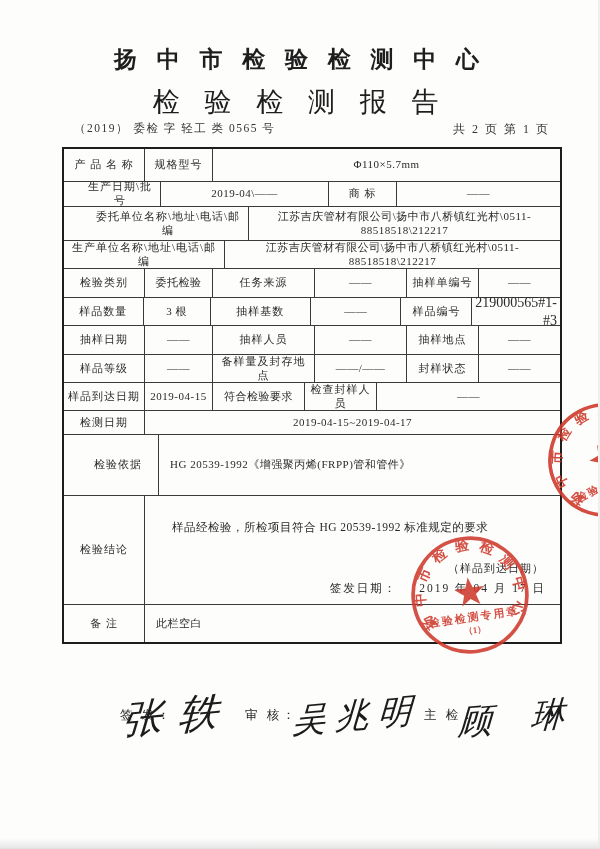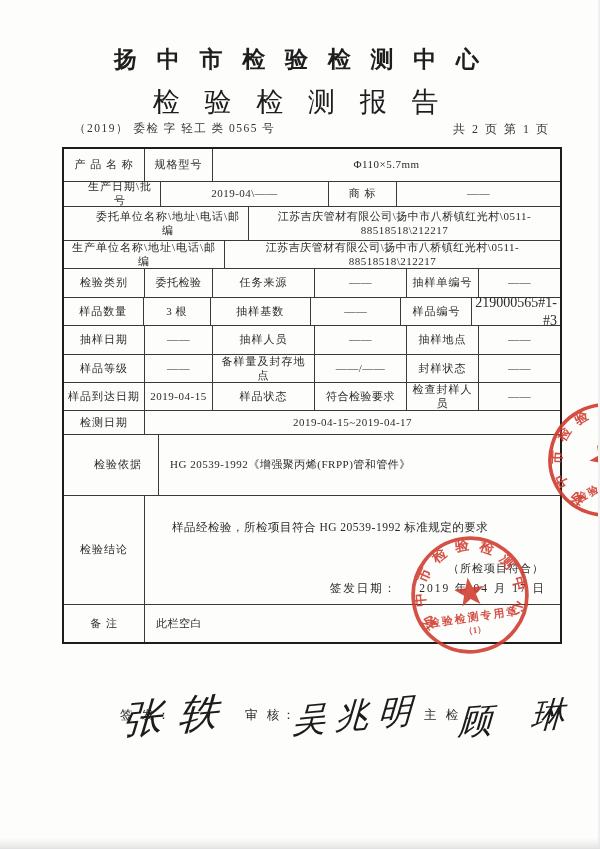--- a/index.html
+++ b/index.html
@@ -141,41 +141,40 @@
       <div class="c w68">——</div>
       <div class="c w102 lab">备样量及封存地点</div>
       <div class="c w92">——/——</div>
       <div class="c w72 lab">封样状态</div>
       <div class="c flex">——</div>
     </div>
 
     <div class="r h28">
       <div class="c w80 lab">样品到达日期</div>
       <div class="c w68">2019-04-15</div>
-      <div class="c w102 lab">样品状态</div>
       <div class="c w92">符合检验要求</div>
       <div class="c w72 lab">检查封样人员</div>
       <div class="c flex">——</div>
     </div>
 
     <div class="r h24">
       <div class="c w80 lab">检测日期</div>
       <div class="c flex">2019-04-15~2019-04-17</div>
     </div>
 
     <div class="r h61">
       <div class="c w80 lab">检验依据</div>
       <div class="c flex left">HG 20539-1992《增强聚丙烯(FRPP)管和管件》</div>
     </div>
 
     <div class="r h109">
       <div class="c w80 lab">检验结论</div>
       <div class="c flex concl">
         <div class="concl-text">样品经检验，所检项目符合 HG 20539-1992 标准规定的要求</div>
-        <div class="seal-note">（所检项目符合）</div>
+        <div class="seal-note">（样品到达日期）</div>
         <div class="issue-line">
           <span>签发日期：</span><span class="gap"></span><span>2019 年 04 月 17 日</span>
         </div>
       </div>
     </div>
 
     <div class="r h38">
       <div class="c w80 lab">备    注</div>
       <div class="c flex left">此栏空白</div>
     </div>

